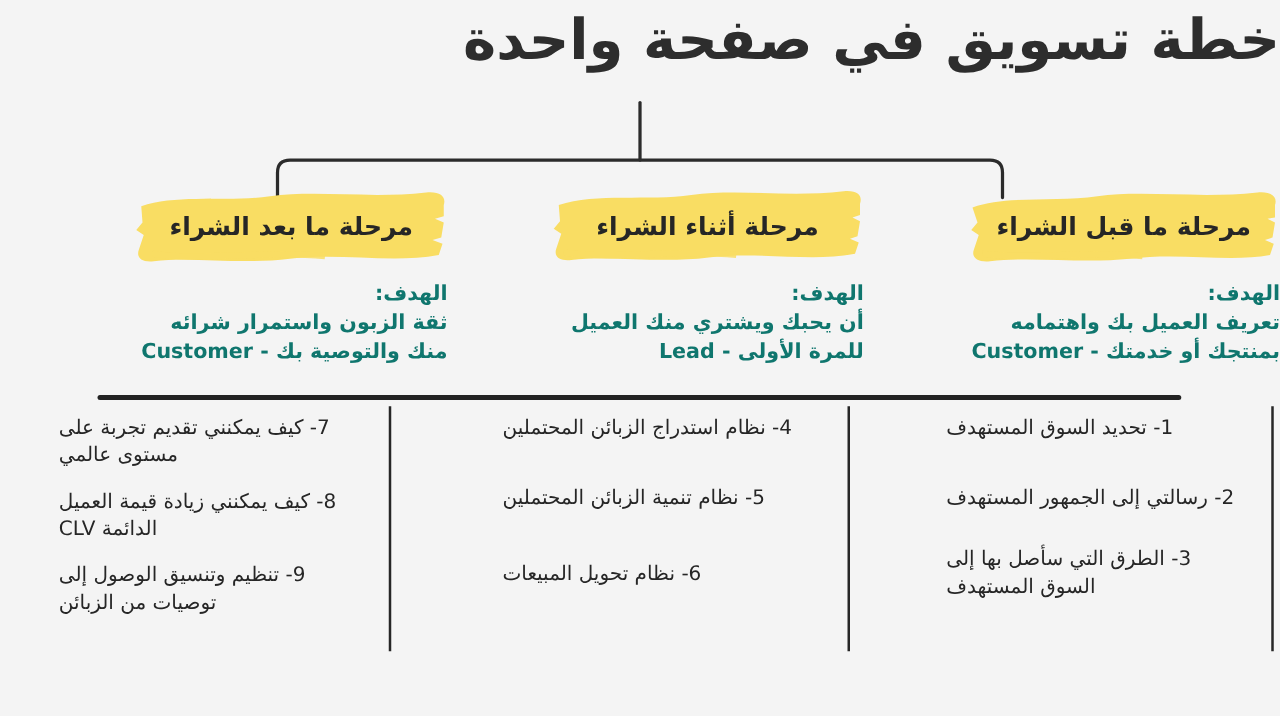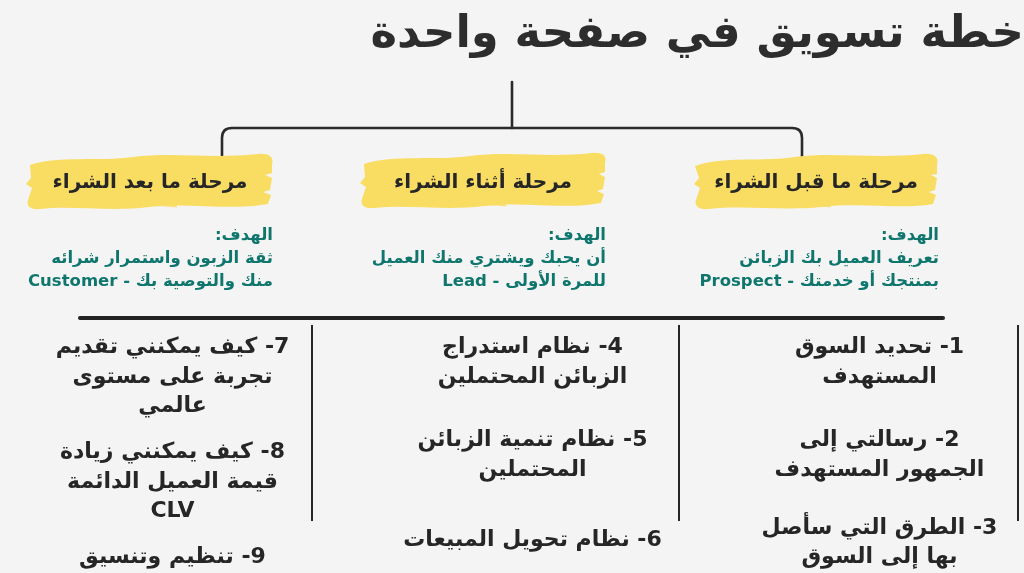--- a/index.html
+++ b/index.html
@@ -56,21 +56,21 @@
     height: 170px;
     display: flex;
     flex-direction: row;
     direction: rtl;
   }
   .col-head {
     width: 333px;
     position: relative;
     display: flex;
     flex-direction: column;
-    align-items: flex-end;
+    align-items: flex-start;
   }
 
   
   .brush-wrap {
     position: relative;
     width: 250px;
     height: 62px;
     display: flex;
     align-items: center;
     justify-content: center;
@@ -148,24 +148,24 @@
     width: 2px;
     height: 196px;
     background: #262626;
   }
   .item-col.col-post::before { right: 45px; }
   .item-col.col-during::before { right: 11px; }
   .item-col.col-pre::before { right: 5px; }
 
   .item {
     direction: rtl;
-    text-align: center;
-    font-size: 22px;
+    text-align: left;
+    font-size: 16px;
     line-height: 1.35;
-    font-weight: 700;
+    font-weight: 400;
     color: #262626;
     margin-bottom: 28px;
     box-sizing: border-box;
   }
   .col-pre .item { padding-right: 22px; padding-left: 66px; }
   .col-during .item { padding-right: 28px; padding-left: 44px; }
   .col-post .item { padding-right: 60px; padding-left: 22px; }
 
   .col-pre .item:nth-child(1) { margin-bottom: 34px; }
   .col-during .item:nth-child(1) { margin-bottom: 34px; }
@@ -191,21 +191,21 @@
     <div class="col-head">
       <div class="brush-wrap">
         <svg class="brush-svg" viewBox="0 0 250 62" preserveAspectRatio="none" xmlns="http://www.w3.org/2000/svg">
           <path d="M4 16 C 30 6, 70 12, 104 7 C 140 2, 186 9, 232 4 C 244 3, 248 8, 246 14 L246 24 L240 25 L246 28 L244 40 L238 42 L245 45 L242 54 C 210 60, 170 52, 130 57 C 92 61, 52 55, 18 59 C 8 60, 3 56, 5 50 L9 38 L3 34 L8 28 Z" fill="#f9dd63"></path>
           <path d="M12 53 C 50 58, 96 50, 140 55" stroke="#f9dd63" stroke-width="5" fill="none" opacity="0.85"></path>
         </svg>
         <span class="stage-label">مرحلة ما قبل الشراء</span>
       </div>
       <div class="goal-block">
         <span class="goal-label">الهدف:</span>
-        <span class="goal-text">تعريف العميل بك الزبائن بمنتجك أو خدمتك - Prospect</span>
+        <span class="goal-text">تعريف العميل بك واهتمامه بمنتجك أو خدمتك - Customer</span>
       </div>
     </div>
 
     <div class="col-head">
       <div class="brush-wrap">
         <svg class="brush-svg" viewBox="0 0 250 62" preserveAspectRatio="none" xmlns="http://www.w3.org/2000/svg">
           <path d="M6 14 C 36 4, 78 11, 112 6 C 150 1, 190 8, 234 3 C 246 2, 249 7, 247 13 L247 22 L241 24 L247 27 L245 39 L239 41 L246 44 L243 53 C 208 60, 166 51, 126 56 C 86 61, 48 54, 16 58 C 6 59, 2 55, 4 49 L8 37 L2 33 L7 27 Z" fill="#f9dd63"></path>
           <path d="M10 52 C 52 58, 100 49, 148 54" stroke="#f9dd63" stroke-width="5" fill="none" opacity="0.85"></path>
         </svg>
         <span class="stage-label">مرحلة أثناء الشراء</span>

